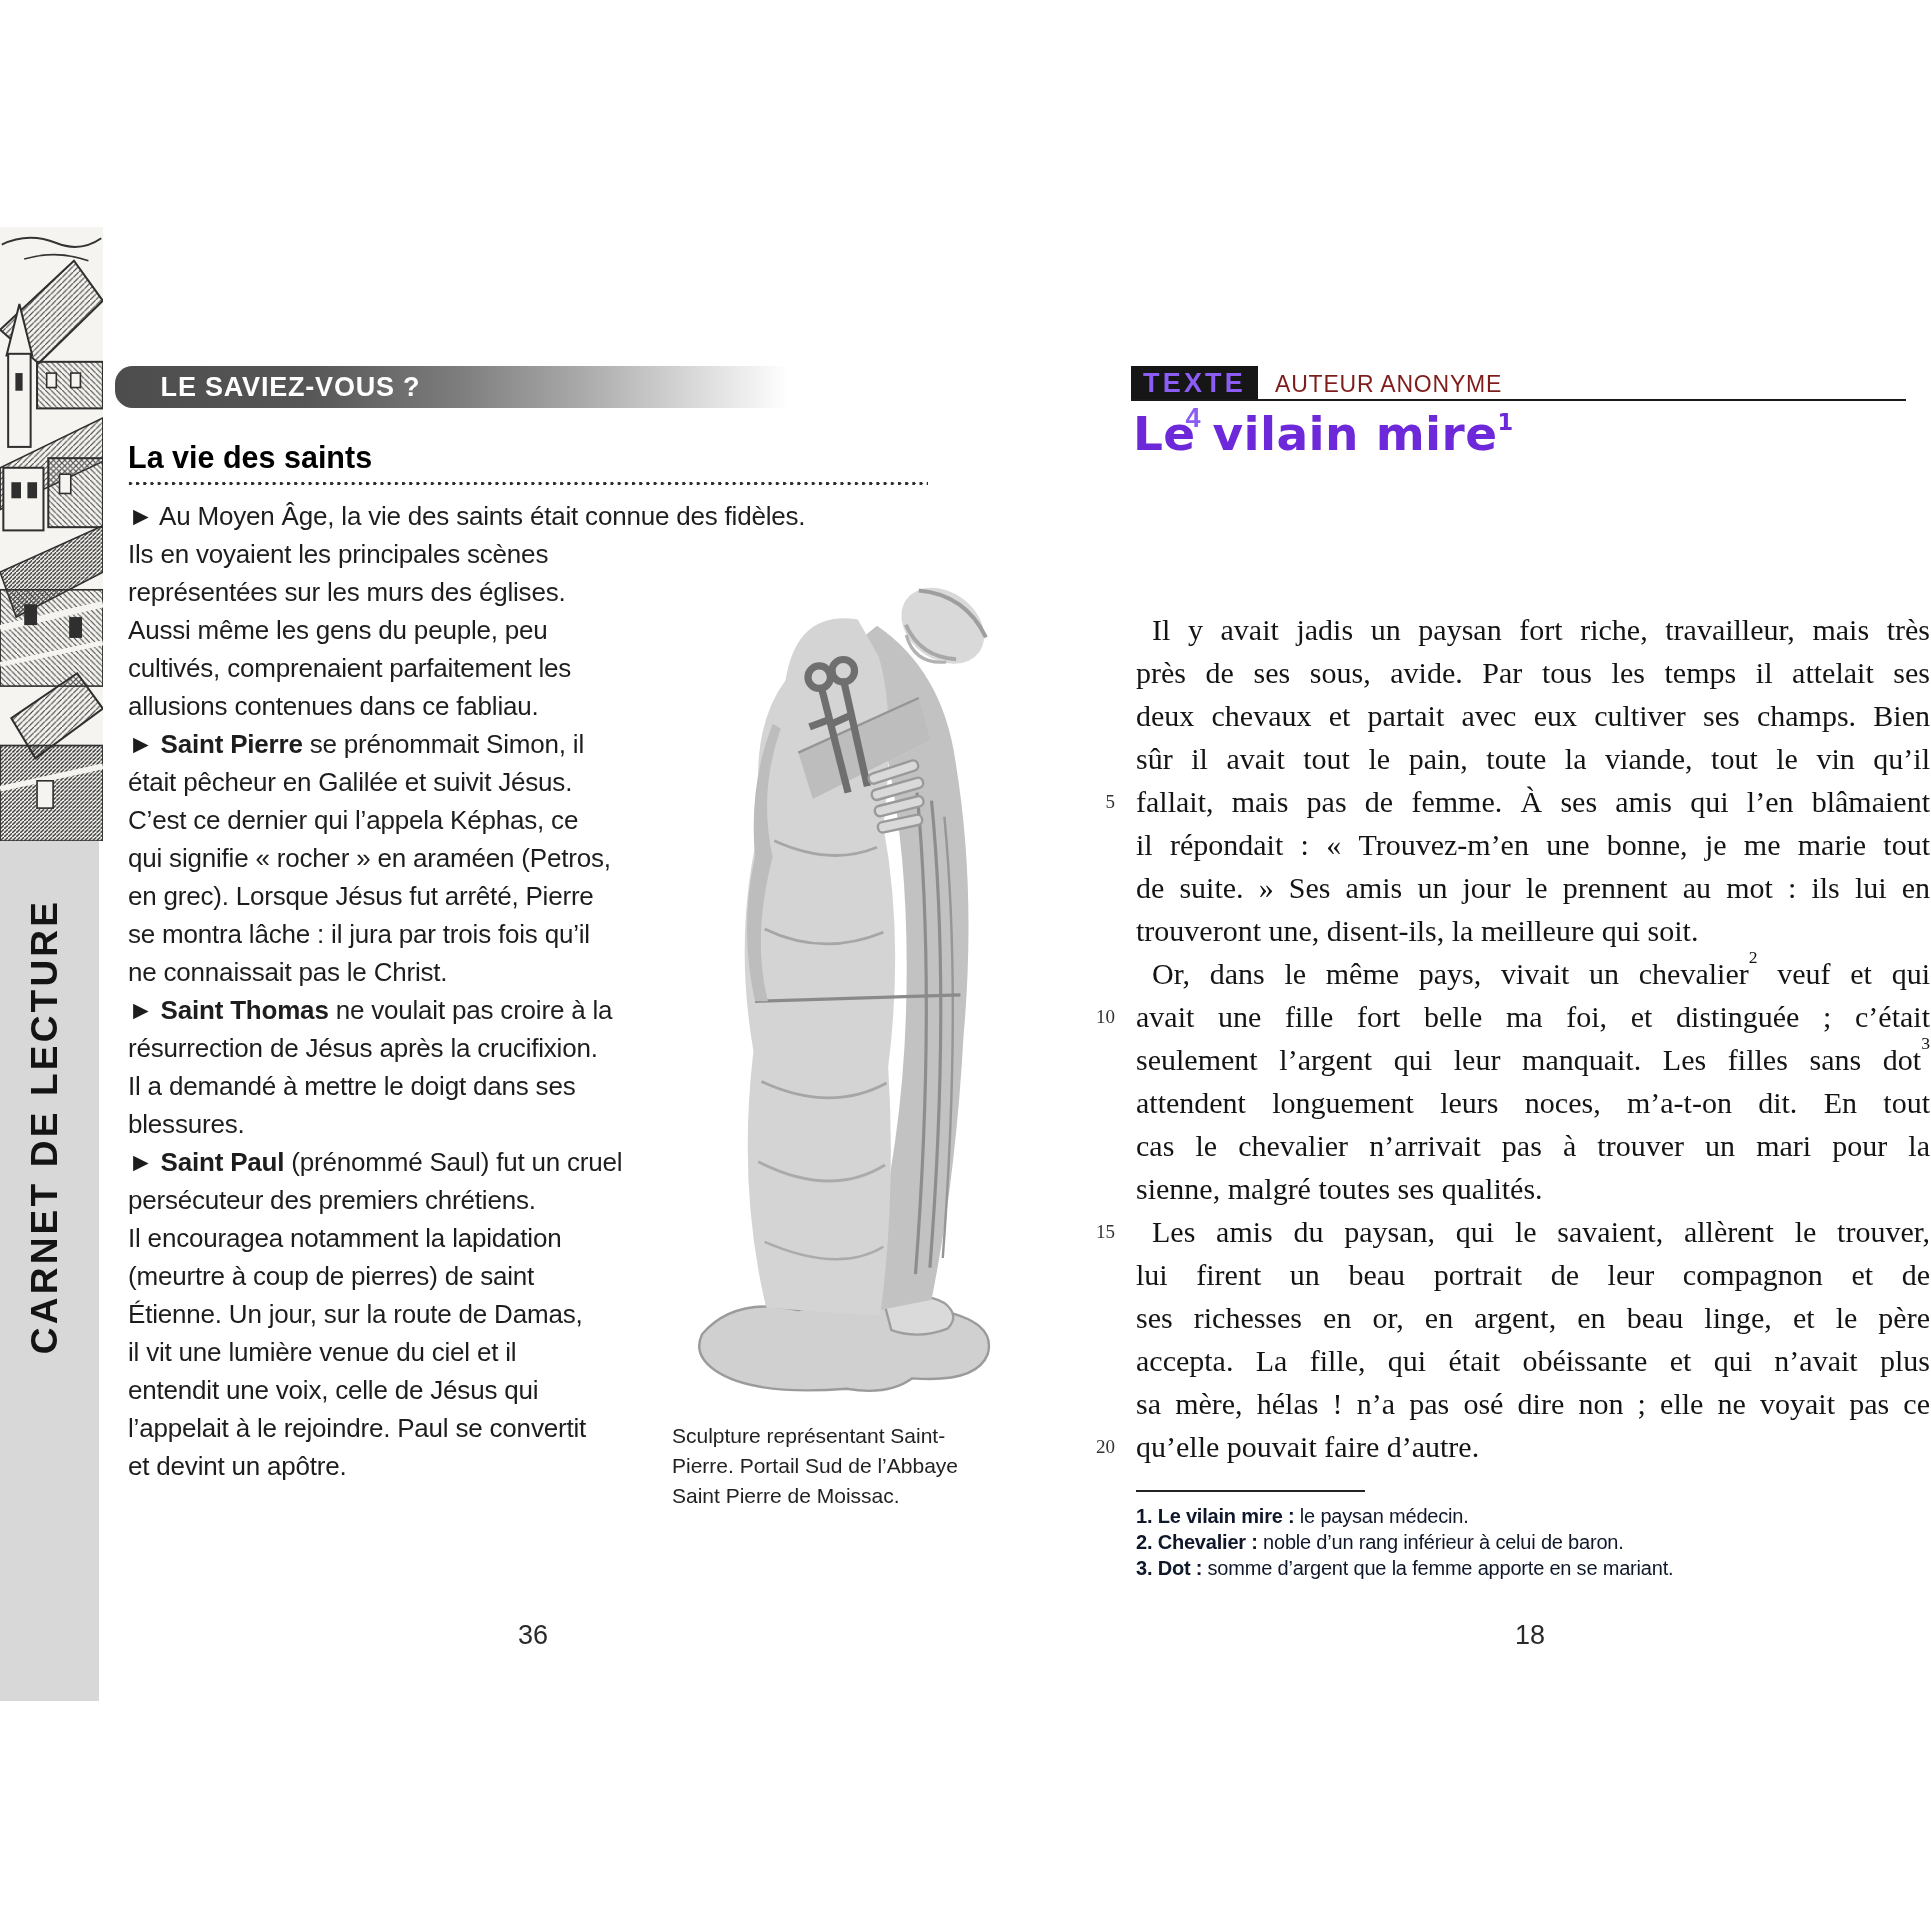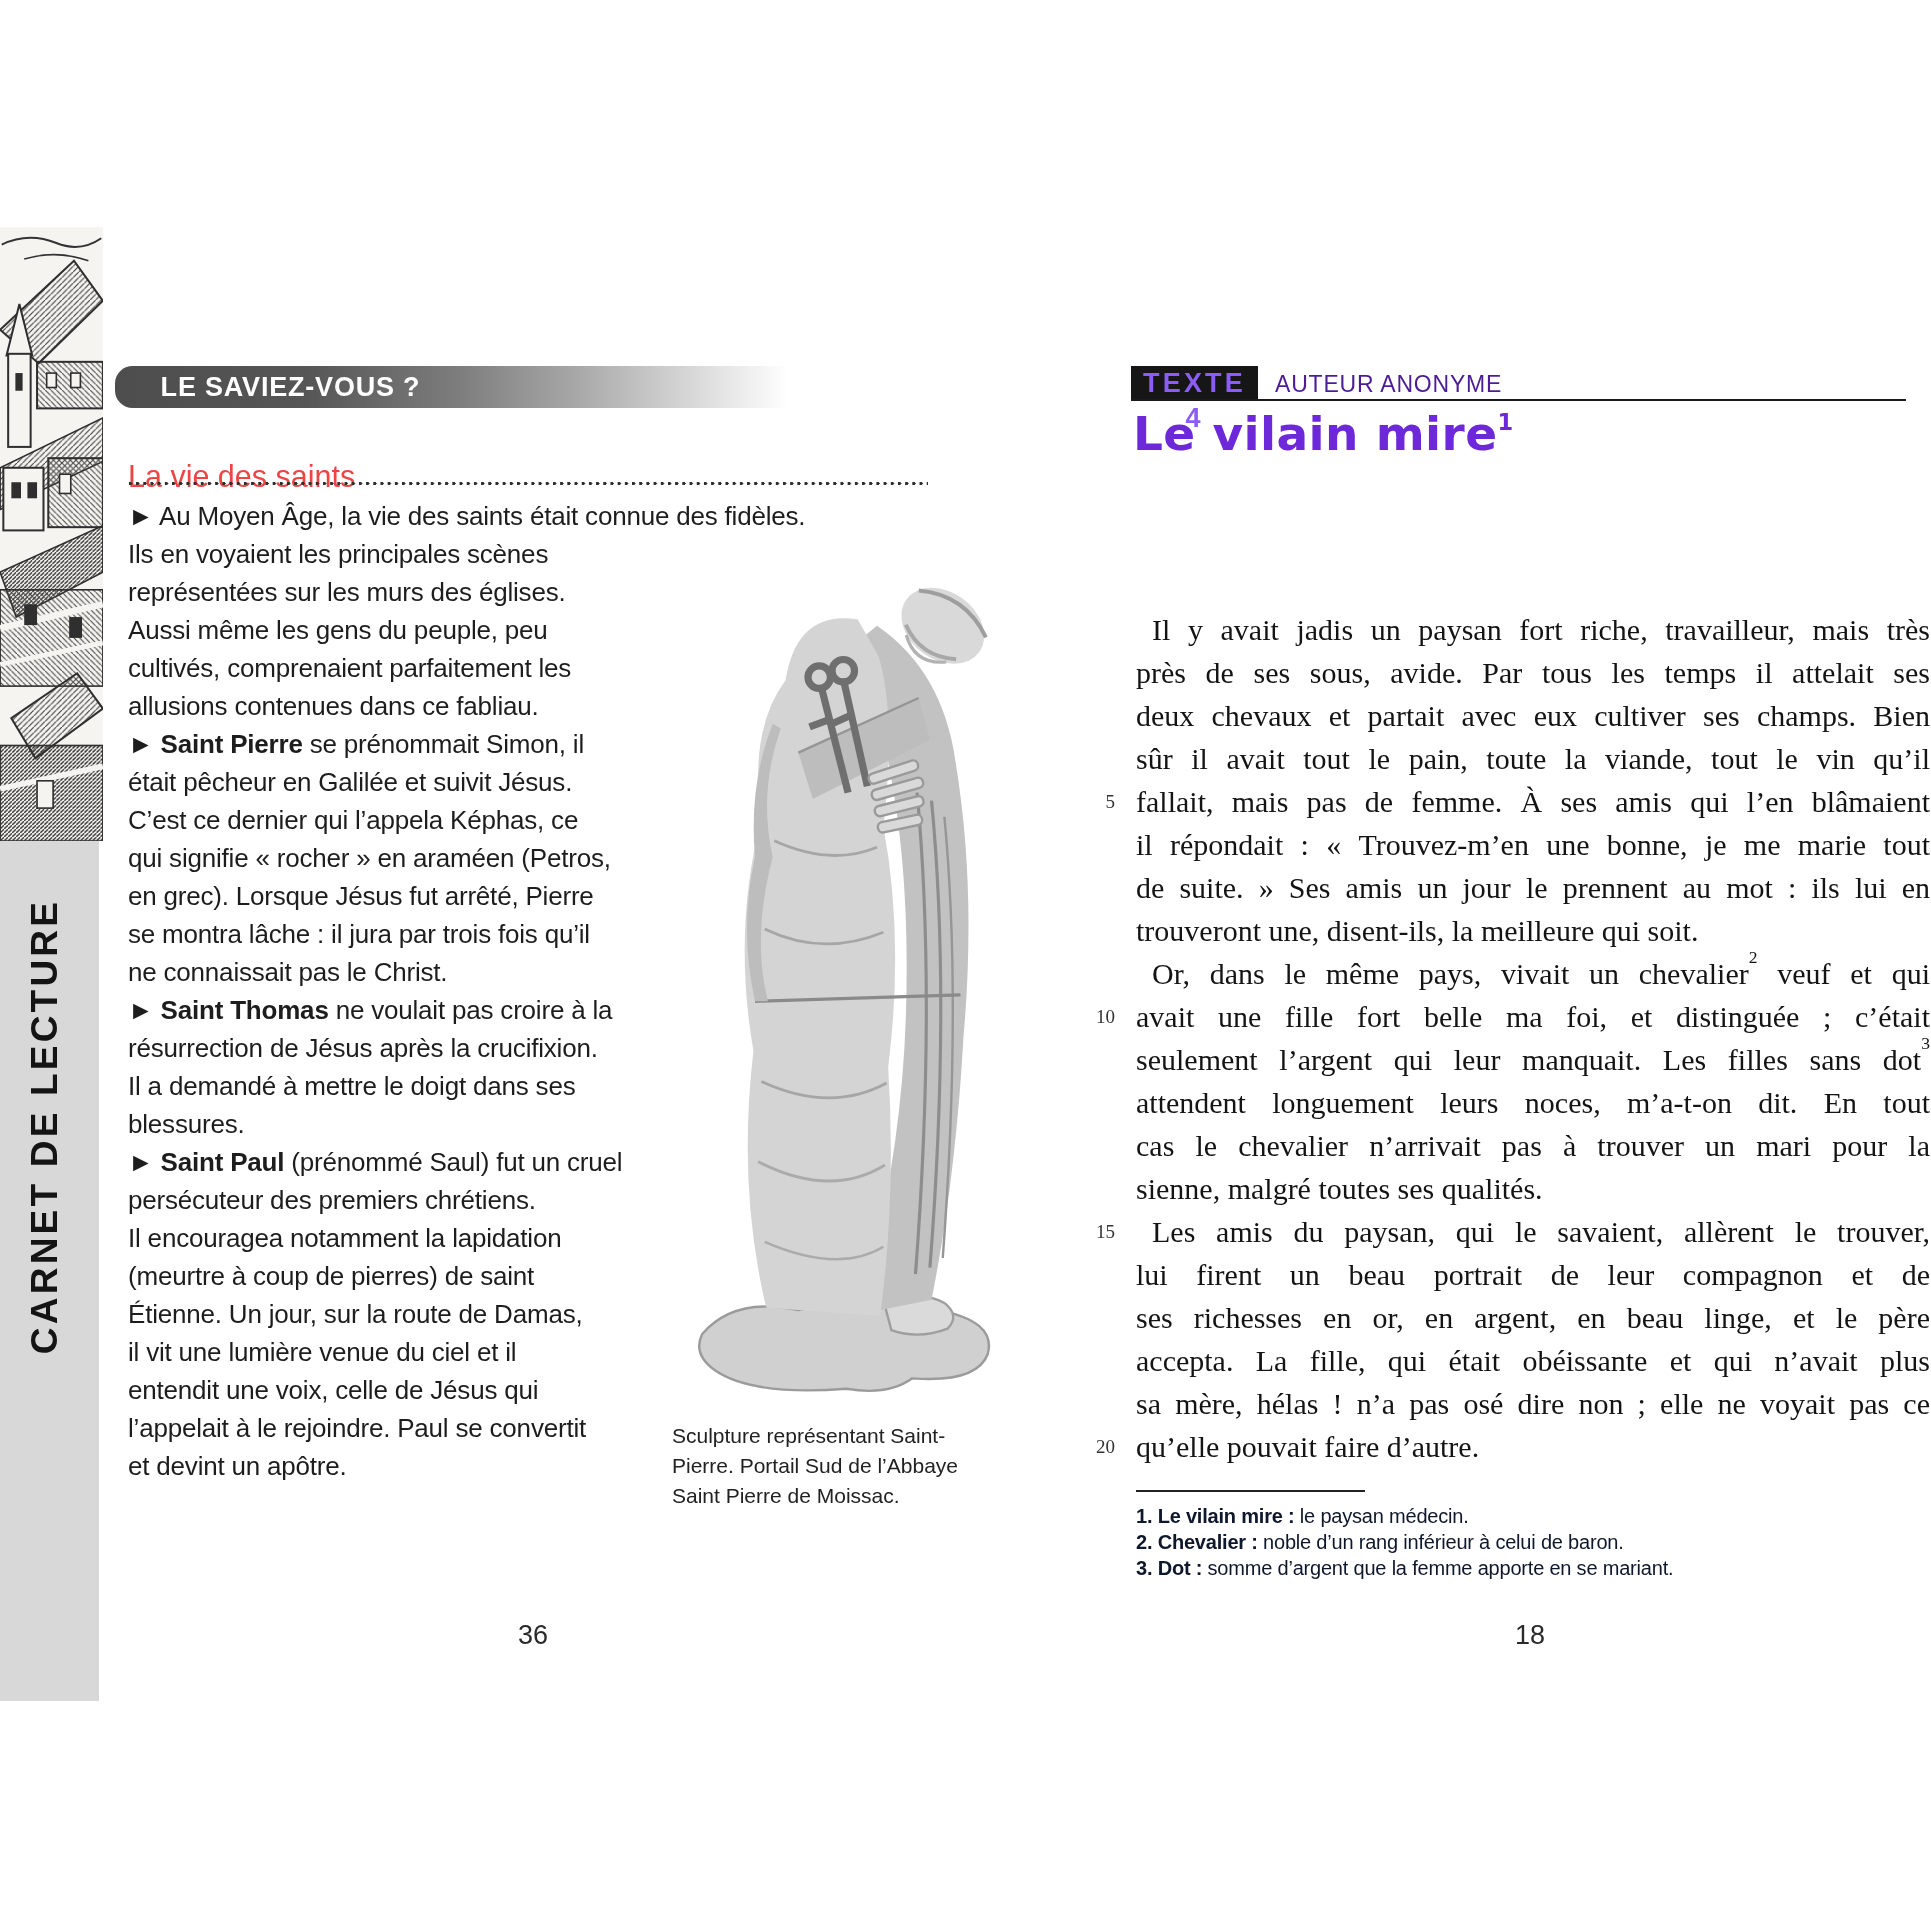--- a/index.html
+++ b/index.html
@@ -13,41 +13,41 @@
           transform:rotate(-90deg);transform-origin:center;
           font-weight:700;font-size:37px;letter-spacing:3.2px;text-align:center;
           color:#141414;white-space:nowrap;}
 
   
   .banner{position:absolute;left:115px;top:366px;width:659px;height:42px;
           border-radius:17.6px 0 0 17.6px;
           background:linear-gradient(90deg,#4d4d4d 0%,#565656 28%,#7d7d7d 50%,#aaaaaa 68%,#d8d8d8 84%,rgba(255,255,255,0) 98%);padding-left:28px;}
   .banner span{display:block;line-height:42px;padding-left:17.6px;color:#ffffff;
           font-weight:700;font-size:27px;letter-spacing:0.8px;}
-  .section-title{position:absolute;left:128px;top:459px;font-weight:400;font-size:30.5px;color:#ef4444;}
+  .section-title{position:absolute;left:128px;top:440px;font-weight:700;font-size:30.5px;color:#000000;}
   .dotted-rule{position:absolute;left:128px;top:481px;width:800px;height:4.8px;
           background-image:radial-gradient(circle at 2.4px 2.4px,#2e2e2e 1.6px,rgba(0,0,0,0) 1.9px);
           background-size:7.2px 4.8px;background-repeat:repeat-x;}
   .left-body{position:absolute;left:128px;top:497px;}
   .lline{font-size:26px;line-height:38px;white-space:nowrap;letter-spacing:-0.2px;color:#1d1d1d;}
   .lline b{font-weight:700;}
 
   .statue{position:absolute;left:678px;top:552px;width:345px;height:848px;}
   .caption{position:absolute;left:672px;top:1421px;width:337px;}
   .cline{font-size:21px;line-height:30px;color:#222;}
 
   .pagenum{position:absolute;top:1620px;width:48px;text-align:center;font-size:27px;color:#2a2a2a;}
   .pagenum.left{left:509px;}
   .pagenum.right{left:1506px;}
 
   
   .texte-box{position:absolute;left:1131px;top:366px;width:127px;height:35px;background:#161616;
           color:#8b5cf6;font-weight:700;font-size:27px;letter-spacing:3.2px;
           text-align:center;line-height:35px;}
-  .author{position:absolute;left:1275px;top:371px;font-size:23px;letter-spacing:0.8px;color:#4c1d95;}
+  .author{position:absolute;left:1275px;top:371px;font-size:23px;letter-spacing:0.8px;color:#7f1d1d;}
   .header-rule{position:absolute;left:1131px;top:399px;width:775px;height:2.4px;background:#1a1a1a;}
   .doc-title{position:absolute;left:1133px;top:406px;font-family:"DejaVu Sans",sans-serif;
           font-weight:700;font-size:47px;color:#6d28d9;letter-spacing:0.4px;}
   .doc-title sup{font-size:22.5px;position:relative;top:-3.2px;font-weight:700;}
 
   .right-body{position:absolute;left:1136px;top:608px;width:794px;}
   .rline{position:relative;font-family:"Liberation Serif","DejaVu Serif",serif;
           font-size:30px;line-height:43px;color:#141414;
           text-align:justify;text-align-last:justify;}
   .rline.last{text-align-last:left;}

